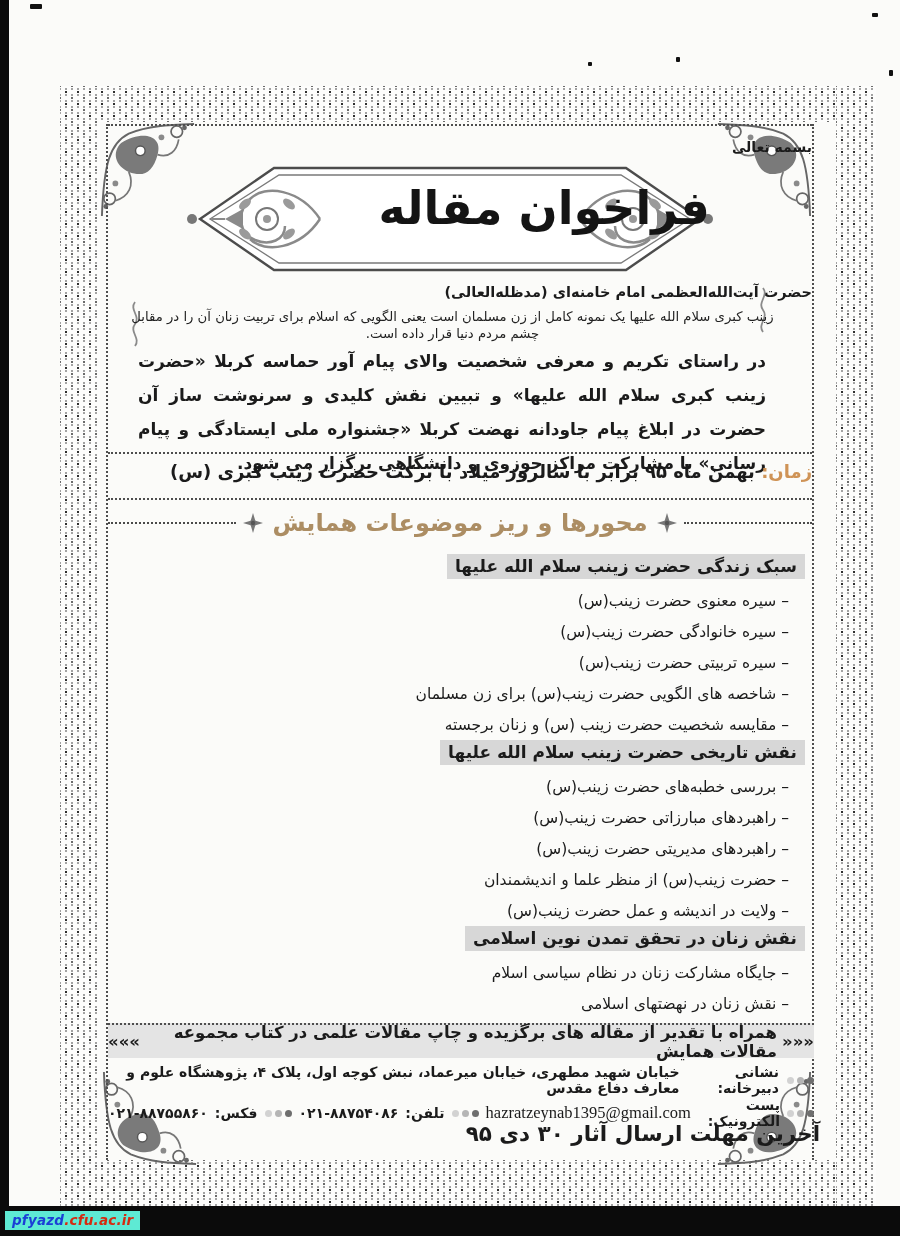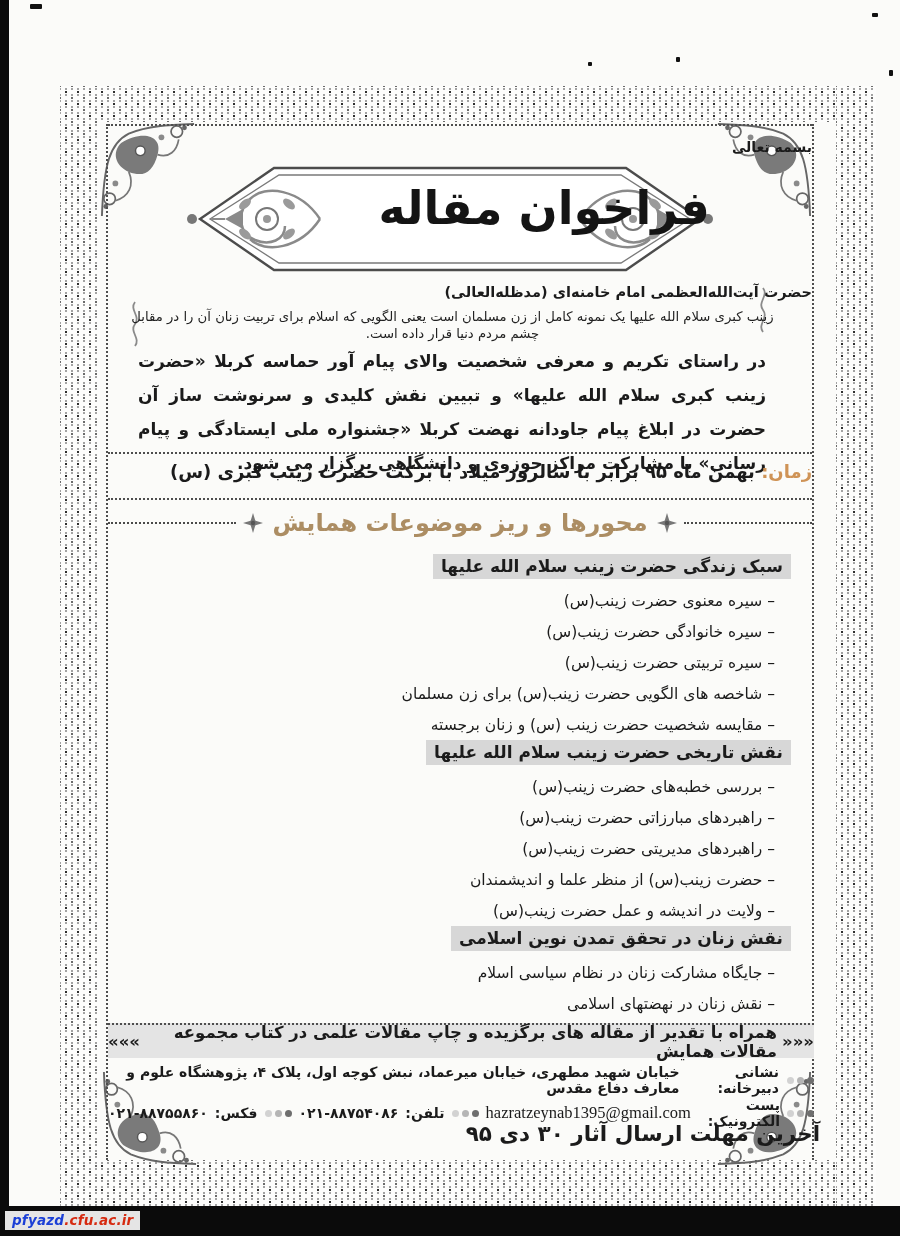--- a/index.html
+++ b/index.html
@@ -43,21 +43,21 @@
   .intro{left:138px;top:344px;width:628px;font-size:17px;font-weight:bold;
     line-height:34px;text-align:justify;}
 
   .time-row{left:108px;top:461px;width:704px;font-size:18px;font-weight:bold;}
   .time-label{color:#cf9356;}
 
   .topics-row{left:108px;top:509px;width:704px;display:flex;align-items:center;gap:7px;}
   .topics-row .dotline{flex:1;border-top:2px dotted #4a4a4a;}
   .topics-title{font-size:24px;font-weight:bold;color:#ac8d63;white-space:nowrap;padding:0 2px;}
 
-  .sections{left:146px;width:645px;text-align:right;}
+  .sections{left:160px;width:645px;text-align:right;}
   .sec-head{display:inline-block;background:#d7d7d7;font-size:17px;font-weight:bold;
     padding:2px 8px 3px;margin-bottom:7px;}
   .sec-items{padding:0 16px 0 0;margin:0;list-style:none;font-size:15.5px;line-height:31px;}
   .sec-items li::before{content:"– ";}
 
   .award-band{left:108px;top:1023px;width:706px;height:33px;background:#e4e4e4;
     border-top:2px dotted #4e4e4e;display:flex;align-items:center;justify-content:center;
     gap:5px;font-size:16.5px;font-weight:bold;}
 
   .address-row{left:108px;top:1064px;width:706px;display:flex;align-items:center;
@@ -67,21 +67,21 @@
   .email-latin{font-family:"Liberation Serif",serif;font-size:16.5px;font-weight:normal;direction:ltr;unicode-bidi:isolate;}
   .num{direction:ltr;unicode-bidi:isolate;}
   .dots3{display:inline-flex;gap:3px;align-items:center;}
   .dots3 i{width:7px;height:7px;border-radius:50%;display:inline-block;}
   .dots3 i:nth-child(1){background:#6e6e6e;}
   .dots3 i:nth-child(2){background:#b5b5b5;}
   .dots3 i:nth-child(3){background:#d2d2d2;}
 
   .deadline{left:116px;top:1121px;width:704px;font-size:21.5px;font-weight:bold;}
 
-  .watermark{left:5px;top:1211px;background:#e5e5e5;padding:1px 7px 2px;font-size:13.5px;
+  .watermark{left:5px;top:1211px;background:#5eead4;padding:1px 7px 2px;font-size:13.5px;
     font-style:italic;font-weight:bold;letter-spacing:.2px;}
   .wm-site{color:#1b3fd6;}
   .wm-domain{color:#d62a10;}
 
   svg.orn *{vector-effect:non-scaling-stroke;}
 </style>
 </head>
 <body>
 
 <svg width="0" height="0" style="position:absolute">

